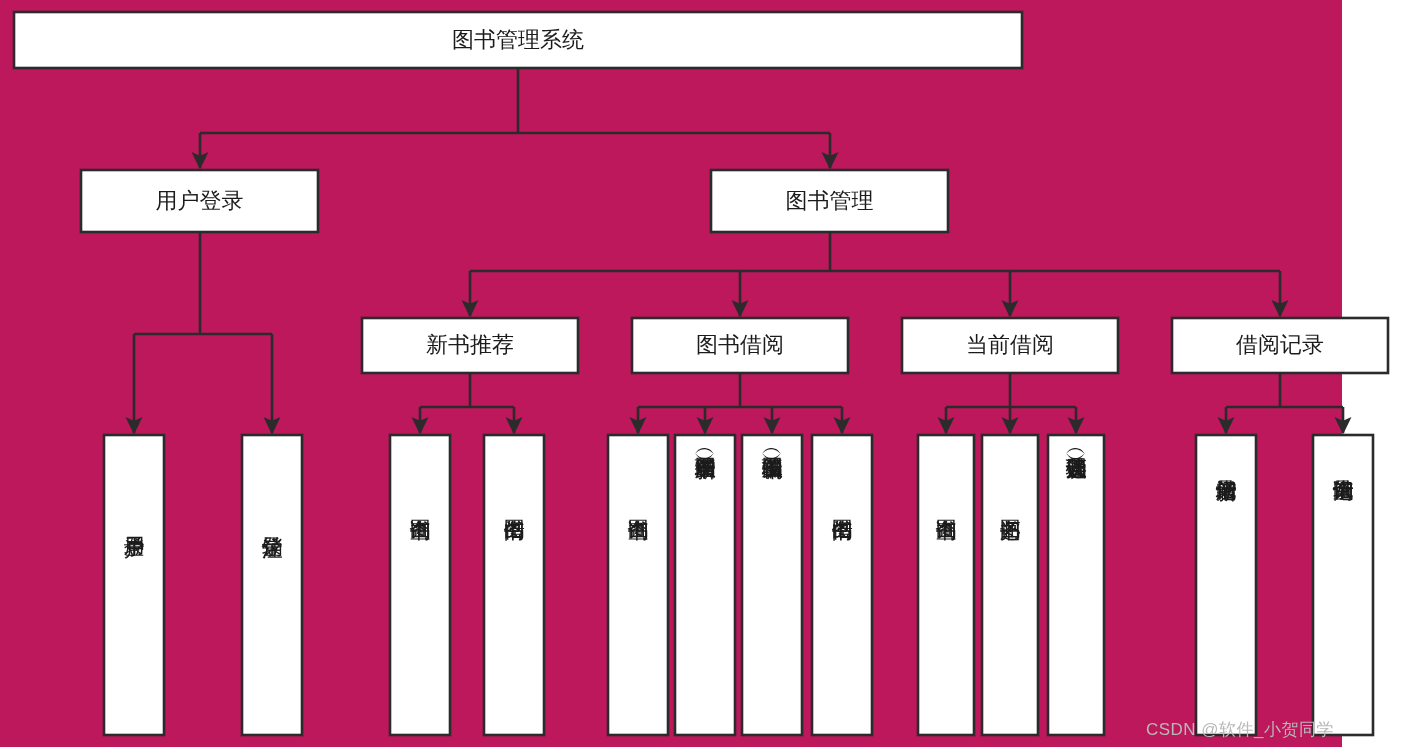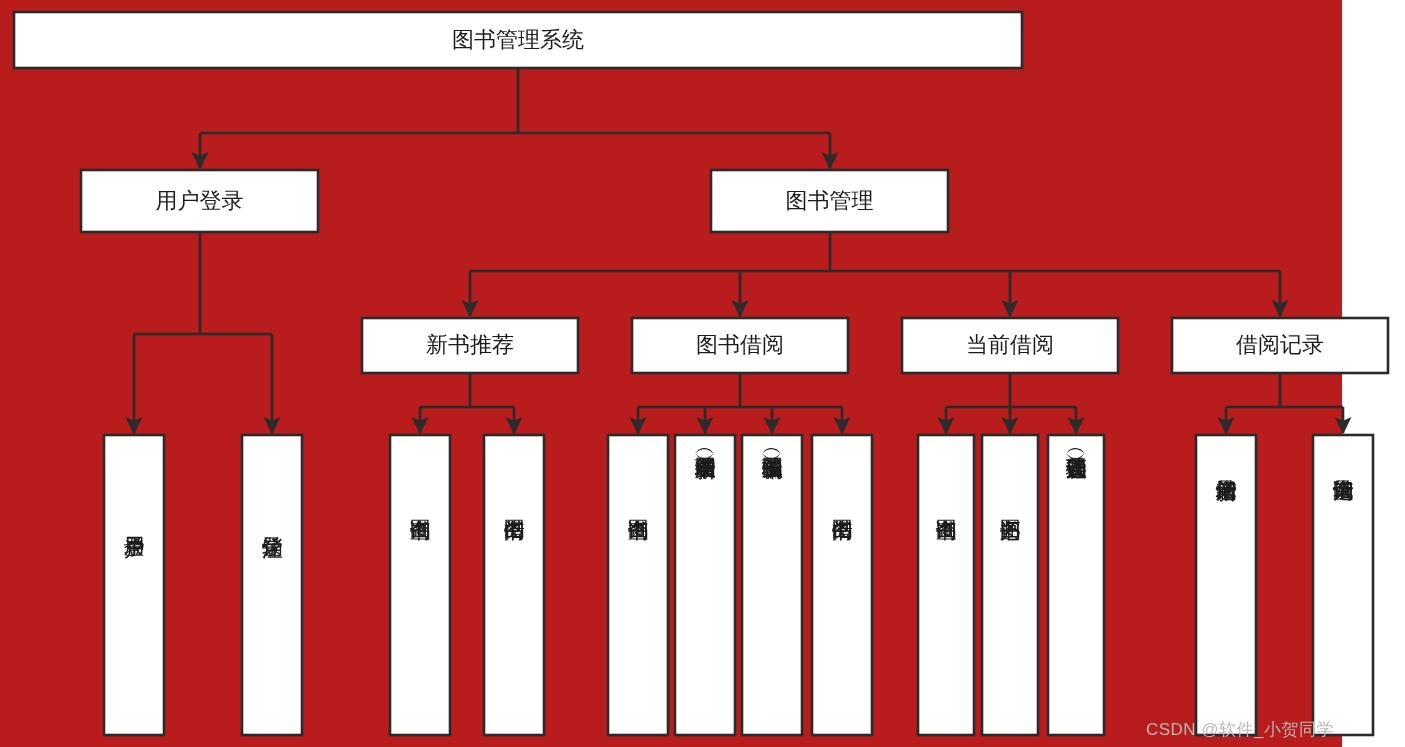--- a/index.html
+++ b/index.html
@@ -10,21 +10,21 @@
   body {
     width: 1405px;
     height: 747px;
     font-family: "Liberation Sans", "DejaVu Sans", sans-serif;
     overflow: hidden;
   }
   #diagram-root {
     position: relative;
     width: 1342px;
     height: 747px;
-    background: #b91c1c;
+    background: #be185d;
   }
   svg#flow {
     position: absolute;
     left: 0;
     top: 0;
     width: 1405px;
     height: 747px;
     display: block;
   }
   .node-rect {

